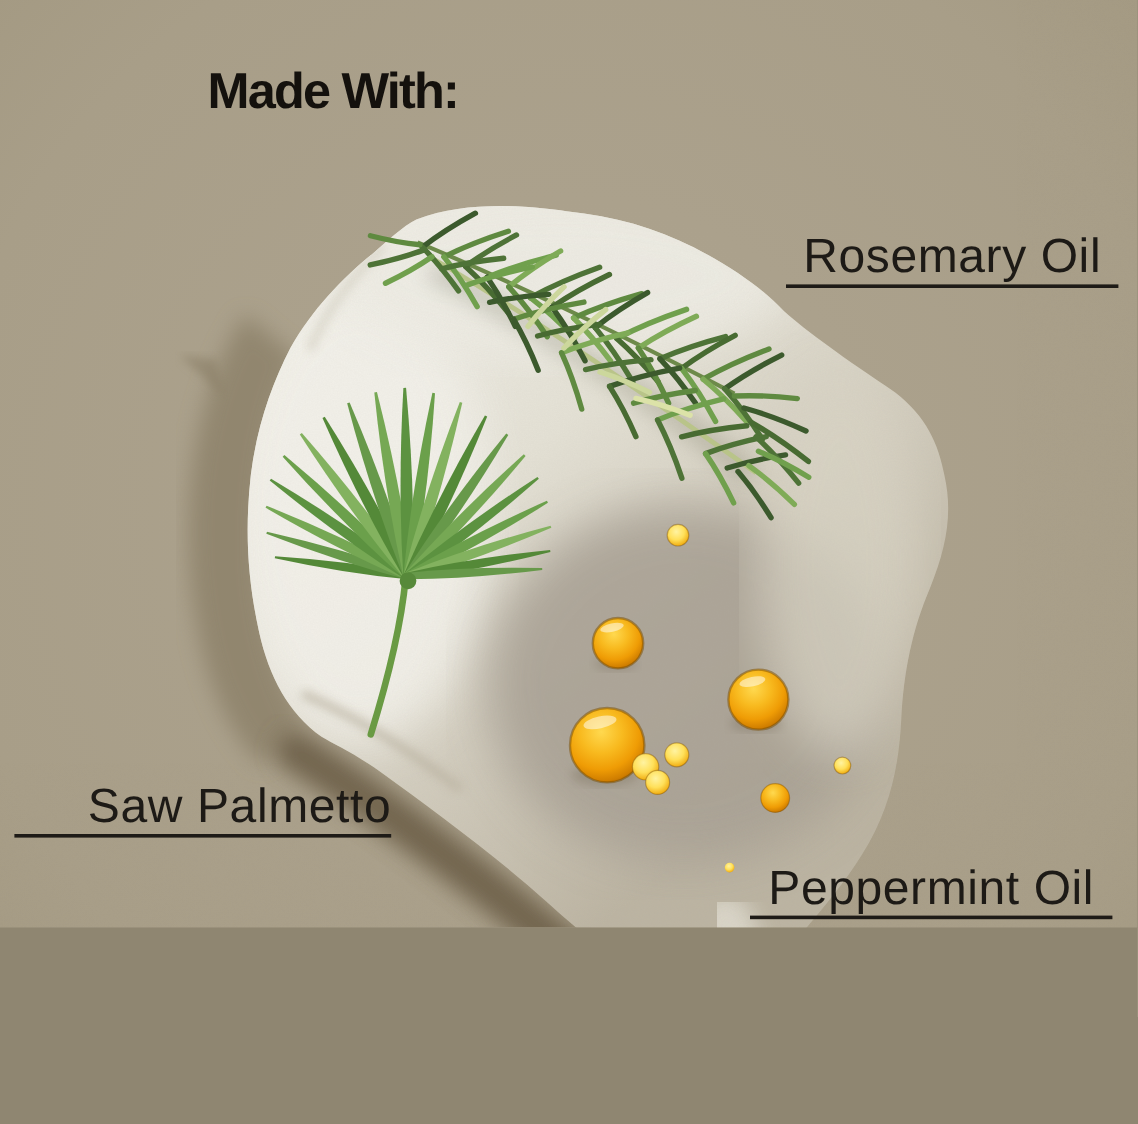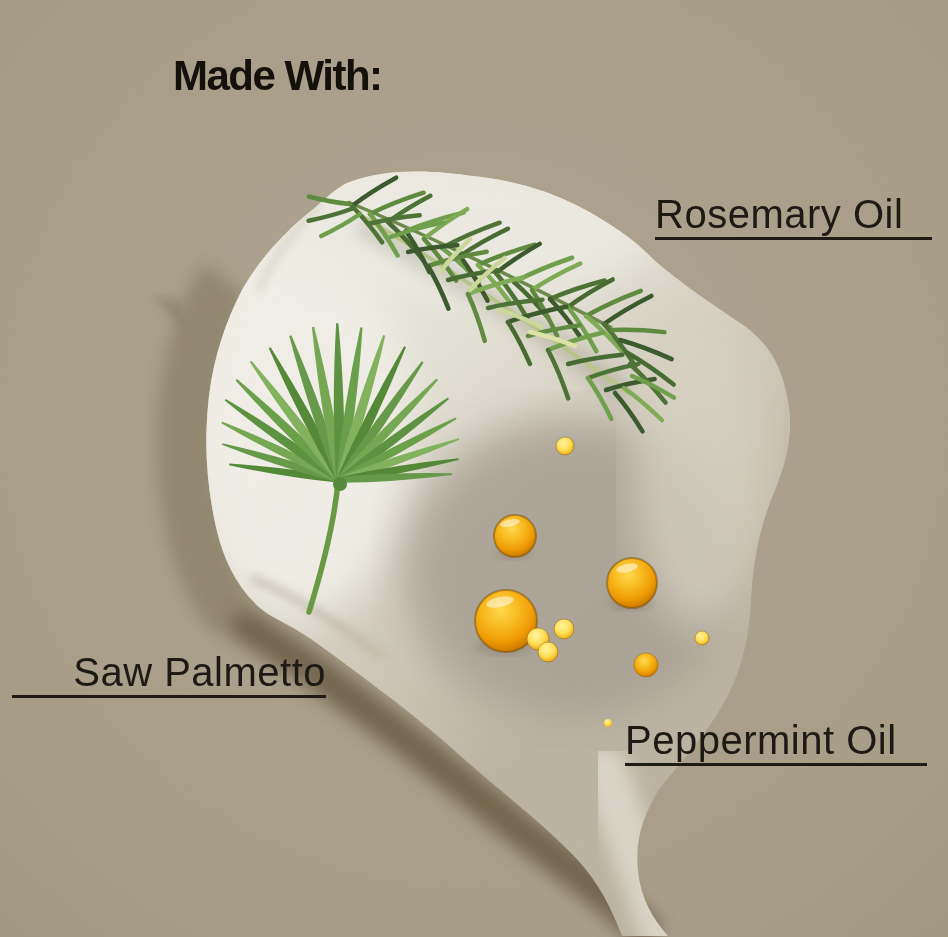--- a/index.html
+++ b/index.html
@@ -1,34 +1,34 @@
 <!DOCTYPE html>
 <html><head>
 <meta charset="utf-8">
 <style>
   html,body{margin:0;padding:0;background:#8f8671;}
   .stage{
     position:relative;
-    width:948px;height:937px;
+    width:948px;height:773px;
     overflow:hidden;
     background:#a99f89;
     font-family:"Liberation Sans", sans-serif;
   }
   .scene{position:absolute;left:0;top:0;}
   .title{
     position:absolute;left:173px;top:52px;
     font-size:42px;font-weight:700;letter-spacing:-1.5px;
     color:#14110d;
   }
   .ing-label{
     position:absolute;
     font-size:40px;font-weight:400;color:#1d1a16;
     line-height:46px;
     border-bottom:3px solid #1e1b17;
-    text-align:left;
+    text-align:center;
     letter-spacing:0.5px;
   }
   .ing-label.rosemary{left:655px;top:191px;width:277px;}
   .ing-label.sawpalmetto{left:12px;top:649px;width:308px;text-align:right;padding-left:6px;}
   .ing-label.peppermint{left:625px;top:717px;width:302px;}
 </style>
 </head>
 <body>
 
 <div class="stage">

